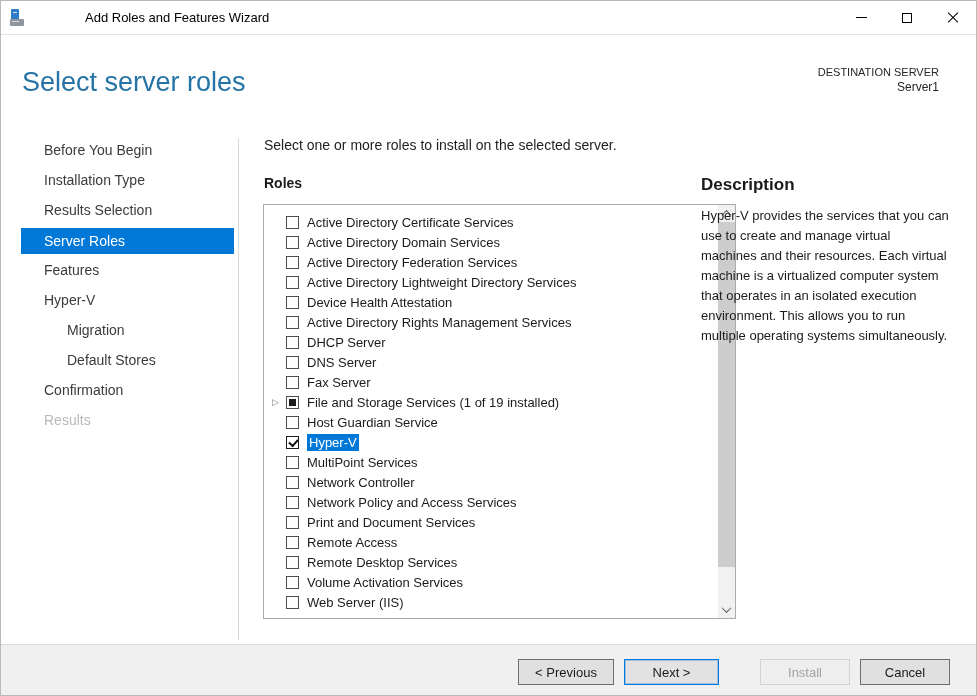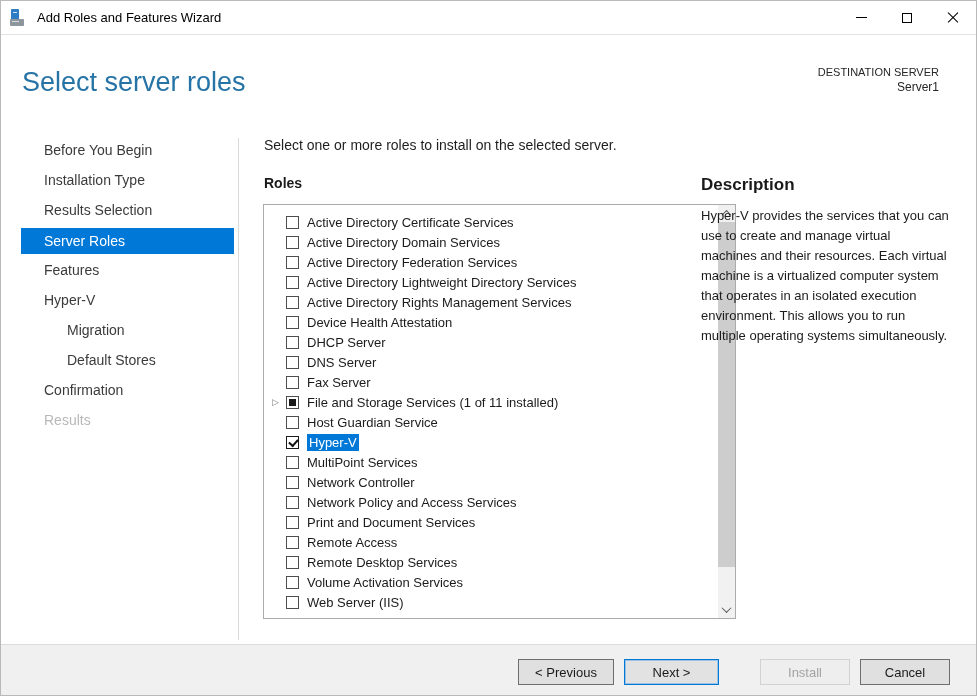--- a/index.html
+++ b/index.html
@@ -3,21 +3,21 @@
 <meta charset="utf-8">
 <style>
   html,body{margin:0;padding:0;background:#fff;}
   body{width:977px;height:696px;position:relative;overflow:hidden;
        font-family:"Liberation Sans","DejaVu Sans",sans-serif;color:#1a1a1a;
        -webkit-font-smoothing:antialiased;}
   #window{position:absolute;inset:0;background:#fff;border:1px solid #b9b9b9;box-sizing:border-box;}
 
   
   .titlebar{position:absolute;left:0;top:0;right:0;height:33px;background:#fff;
-            border-bottom:1px solid #e3e3e3;display:flex;align-items:center;}
+            border-bottom:1px solid #e3e3e3;display:flex;align-items:center;gap:48px;}
   .app-icon{position:relative;width:18px;height:17px;margin:0 9px 0 9px;flex:0 0 auto;}
   .app-icon .flag{position:absolute;left:1px;top:0;width:8px;height:13px;background:#2e7cc4;border-radius:1px;}
   .app-icon .flag i{position:absolute;left:2px;top:3px;width:4px;height:1px;background:#cfe3f4;}
   .app-icon .box{position:absolute;left:0;bottom:0;width:14px;height:7px;background:#8d959d;border-radius:1px;}
   .app-icon .box i{position:absolute;left:2px;top:2px;width:7px;height:1px;background:#d8dcdf;}
   .title-text{font-size:13px;color:#000;}
   .win-controls{margin-left:auto;display:flex;height:33px;}
   .win-btn{width:46px;height:33px;display:flex;align-items:center;justify-content:center;}
   .min-glyph{width:11px;height:1px;background:#000;}
   .max-glyph{width:10px;height:10px;border:1px solid #000;box-sizing:border-box;}
@@ -155,46 +155,46 @@
           <span class="role-label">Active Directory Federation Services</span>
         </div>
         <div class="role-row">
           <span class="expander"></span>
           <span class="checkbox unchecked"></span>
           <span class="role-label">Active Directory Lightweight Directory Services</span>
         </div>
         <div class="role-row">
           <span class="expander"></span>
           <span class="checkbox unchecked"></span>
+          <span class="role-label">Device Health Attestation</span>
+        </div>
+        <div class="role-row">
+          <span class="expander"></span>
+          <span class="checkbox unchecked"></span>
           <span class="role-label">Active Directory Rights Management Services</span>
-        </div>
-        <div class="role-row">
-          <span class="expander"></span>
-          <span class="checkbox unchecked"></span>
-          <span class="role-label">Device Health Attestation</span>
         </div>
         <div class="role-row">
           <span class="expander"></span>
           <span class="checkbox unchecked"></span>
           <span class="role-label">DHCP Server</span>
         </div>
         <div class="role-row">
           <span class="expander"></span>
           <span class="checkbox unchecked"></span>
           <span class="role-label">DNS Server</span>
         </div>
         <div class="role-row">
           <span class="expander"></span>
           <span class="checkbox unchecked"></span>
           <span class="role-label">Fax Server</span>
         </div>
         <div class="role-row">
           <span class="expander">▷</span>
           <span class="checkbox partial"></span>
-          <span class="role-label">File and Storage Services (1 of 11 installed)</span>
+          <span class="role-label">File and Storage Services (1 of 19 installed)</span>
         </div>
         <div class="role-row">
           <span class="expander"></span>
           <span class="checkbox unchecked"></span>
           <span class="role-label">Host Guardian Service</span>
         </div>
         <div class="role-row">
           <span class="expander"></span>
           <span class="checkbox checked"></span>
           <span class="role-label selected">Hyper-V</span>

